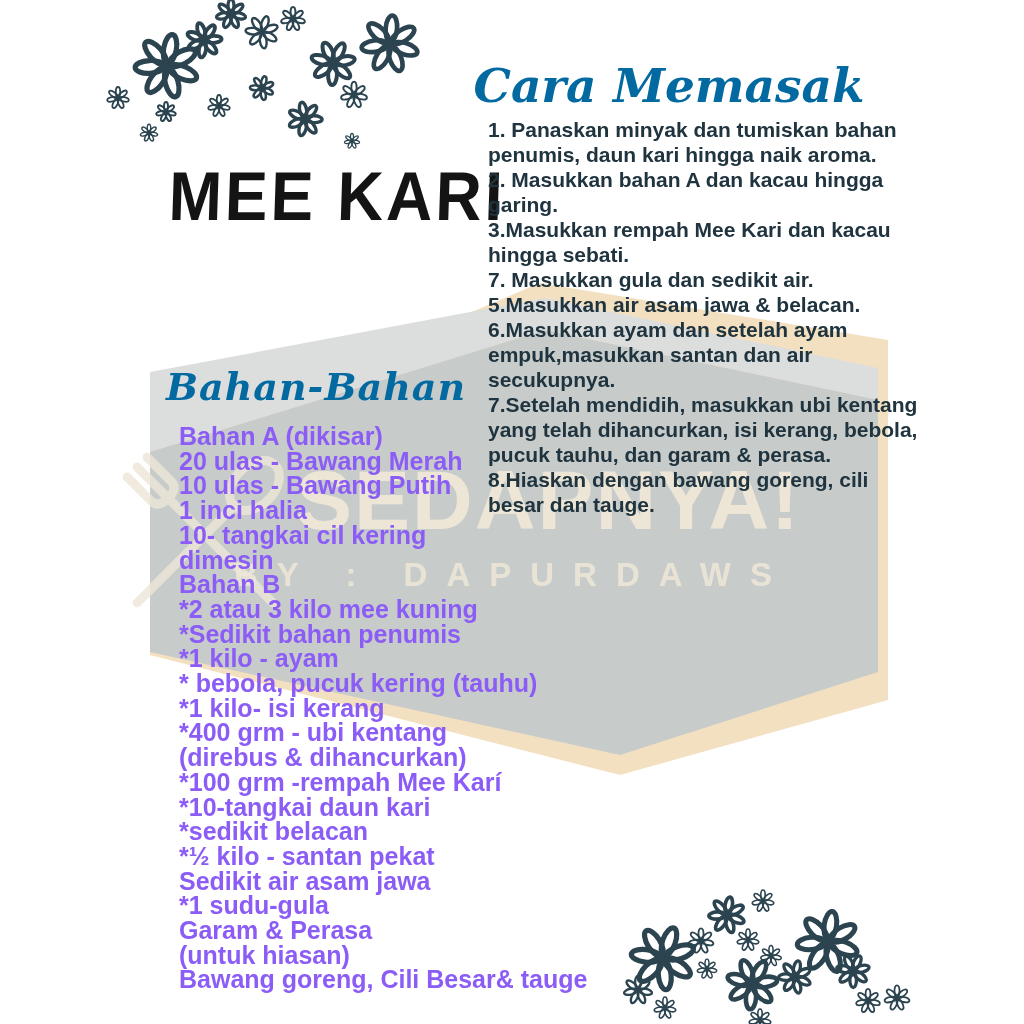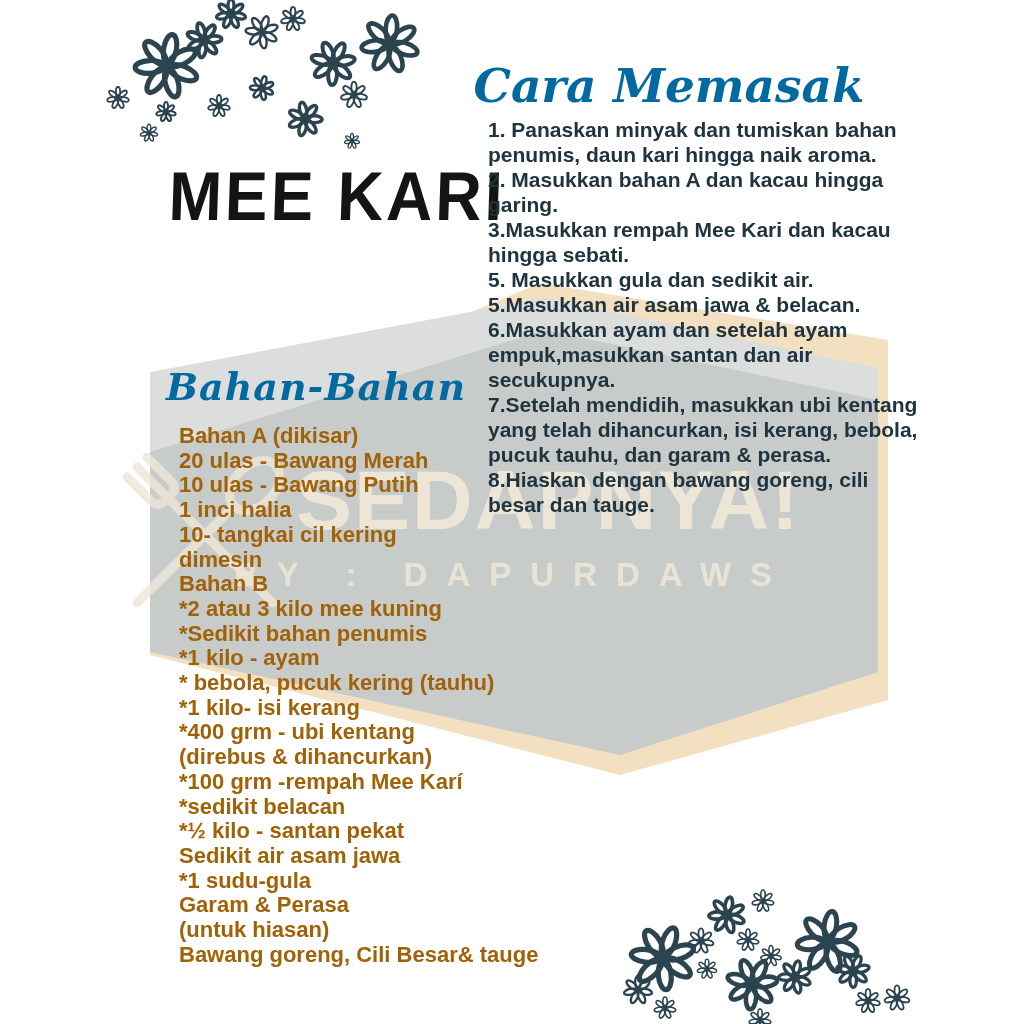--- a/index.html
+++ b/index.html
@@ -49,21 +49,21 @@
     font-size:64px;font-weight:bold;letter-spacing:3px;color:#141414;
     transform:scaleY(1.08) skewX(-2deg);transform-origin:left top;white-space:nowrap;
   }
   #cooking-steps{
     position:absolute;left:455px;top:117px;width:432px;
     font-size:21px;font-weight:bold;line-height:25px;color:#20343f;margin-left:33px;
   }
   #cooking-steps p{margin:0;}
   #ingredients-list{
     position:absolute;left:179px;top:424px;width:345px;
-    font-size:22px;font-weight:bold;line-height:24.7px;color:#a16207;
+    font-size:25px;font-weight:bold;line-height:24.7px;color:#8b5cf6;
   }
   #ingredients-list div{white-space:nowrap;}
 </style>
 </head>
 <body>
 
 <div id="page">
 
   <div class="shape" id="shape-tan"></div>
   <div class="shape" id="shape-light"></div>
@@ -143,21 +143,21 @@
 
   <div id="cooking-heading" class="script-heading">Cara Memasak</div>
   <div id="cooking-steps">
 
       <p>1. Panaskan minyak dan tumiskan bahan penumis, daun kari hingga naik aroma.</p>
 
       <p>2. Masukkan bahan A dan kacau hingga garing.</p>
 
       <p>3.Masukkan rempah Mee Kari  dan kacau hingga sebati.</p>
 
-      <p>5. Masukkan gula dan sedikit air.</p>
+      <p>7. Masukkan gula dan sedikit air.</p>
 
       <p>5.Masukkan air asam jawa &amp; belacan.</p>
 
       <p>6.Masukkan ayam dan setelah ayam empuk,masukkan santan dan air secukupnya.</p>
 
       <p>7.Setelah mendidih, masukkan ubi kentang yang telah dihancurkan, isi kerang, bebola, pucuk tauhu, dan garam &amp; perasa.</p>
 
       <p>8.Hiaskan dengan bawang goreng, cili besar dan tauge.</p>
     </div>
 
@@ -187,20 +187,21 @@
       <div>* bebola, pucuk kering (tauhu)</div>
 
       <div>*1 kilo- isi kerang</div>
 
       <div>*400 grm - ubi kentang</div>
 
       <div>(direbus &amp; dihancurkan)</div>
 
       <div>*100 grm -rempah Mee Karí</div>
 
+      <div>*10-tangkai daun kari</div>
 
       <div>*sedikit belacan</div>
 
       <div>*½ kilo - santan pekat</div>
 
       <div>Sedikit air asam jawa</div>
 
       <div>*1 sudu-gula</div>
 
       <div>Garam &amp; Perasa</div>

